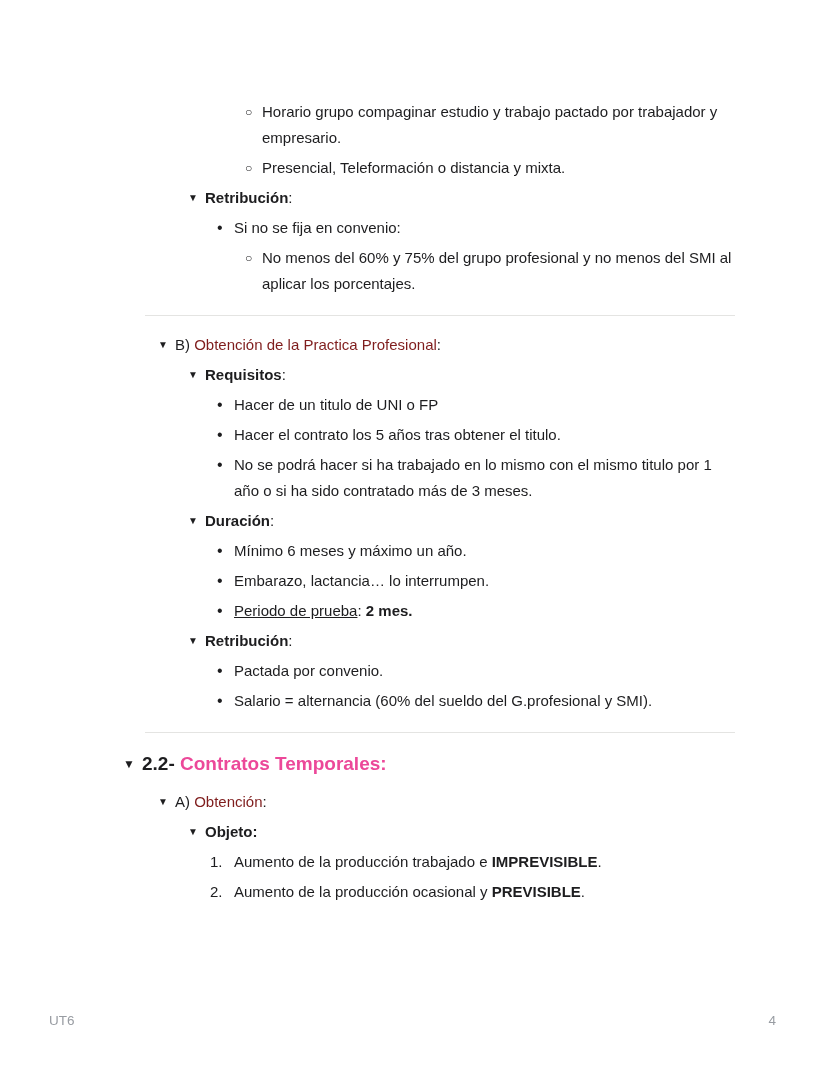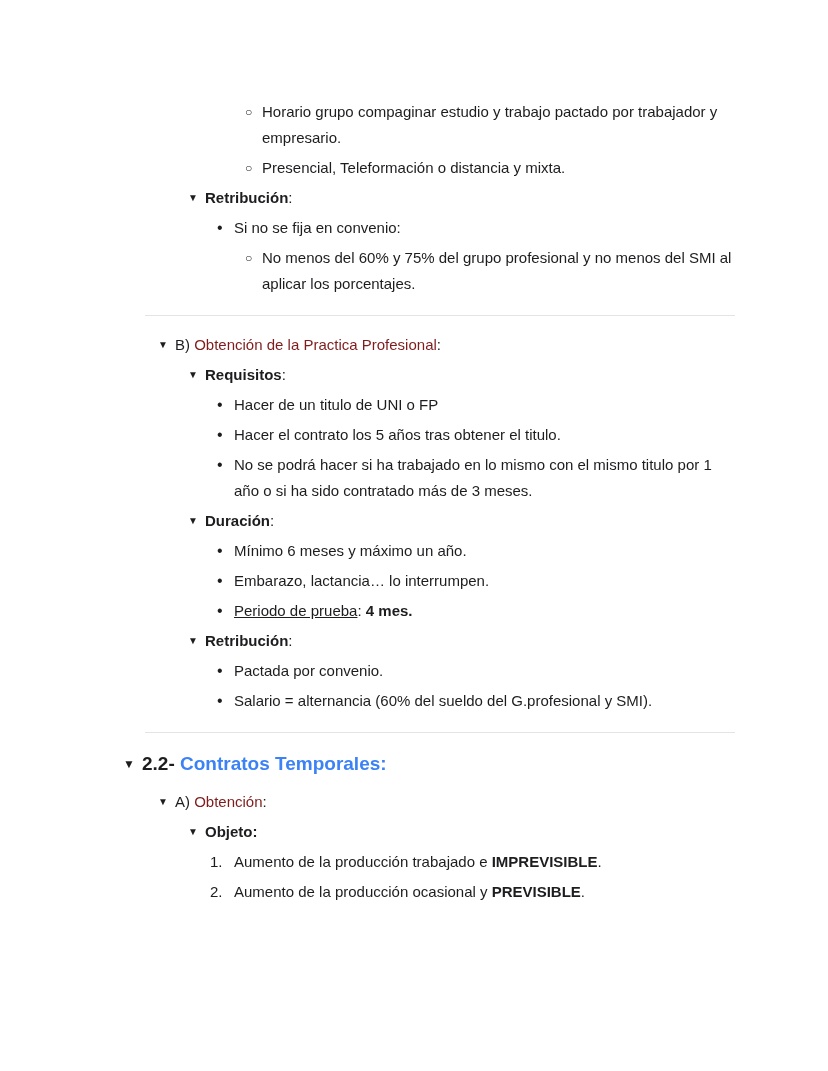--- a/index.html
+++ b/index.html
@@ -25,21 +25,21 @@
   .ind-a { margin-left: 123px; }
   .ind-b { margin-left: 158px; }
   .ind-c { margin-left: 188px; }
   .ind-d { margin-left: 217px; }
   .ind-e { margin-left: 245px; }
   .ind-num { margin-left: 210px; }
   .bu { font-weight: bold; }
   .u { text-decoration: underline; }
   .b { font-weight: bold; }
   .pink { color: #7f1d1d; }
-  .orange { color: #3b82f6; }
+  .orange { color: #ec4899; }
   .h2row { font-size: 19px; line-height: 30px; margin-top: 16px; margin-bottom: 10px; font-weight: bold; }
   .h2row .marker { flex: 0 0 19px; width: 19px; }
   .h2row .marker.toggle { font-size: 12px; line-height: 30px; }
   .divider { border: none; border-top: 1px solid #e4e4e2; margin: 18px 0 16px 145px; }
   .footer { position: absolute; left: 0; right: 0; bottom: 40px; height: 18px; color: #989ca2; font-size: 13.5px; }
   .footer-left { position: absolute; left: 49px; }
   .footer-right { position: absolute; right: 52px; }
 </style>
 </head>
 <body>
@@ -109,21 +109,21 @@
       <span class="text">Mínimo 6 meses y máximo un año.</span>
     </div>
 
     <div class="row ind-d">
       <span class="marker disc">•</span>
       <span class="text">Embarazo, lactancia… lo interrumpen.</span>
     </div>
 
     <div class="row ind-d">
       <span class="marker disc">•</span>
-      <span class="text"><span class="u">Periodo de prueba</span><span>: </span><span class="b">4 mes.</span></span>
+      <span class="text"><span class="u">Periodo de prueba</span><span>: </span><span class="b">2 mes.</span></span>
     </div>
 
     <div class="row ind-c">
       <span class="marker toggle">▼</span>
       <span class="text"><span class="bu">Retribución</span><span>:</span></span>
     </div>
 
     <div class="row ind-d">
       <span class="marker disc">•</span>
       <span class="text">Pactada por convenio.</span>
@@ -156,13 +156,17 @@
       <span class="text"><span>Aumento de la producción trabajado e </span><span class="bu">IMPREVISIBLE</span><span>.</span></span>
     </div>
 
     <div class="row ind-num">
       <span class="marker num">2.</span>
       <span class="text"><span>Aumento de la producción ocasional y </span><span class="bu">PREVISIBLE</span><span>.</span></span>
     </div>
 
   </div>
 
+  <div class="footer">
+    <span class="footer-left">UT6</span>
+    <span class="footer-right">4</span>
+  </div>
 </div>
 
 </body></html>

